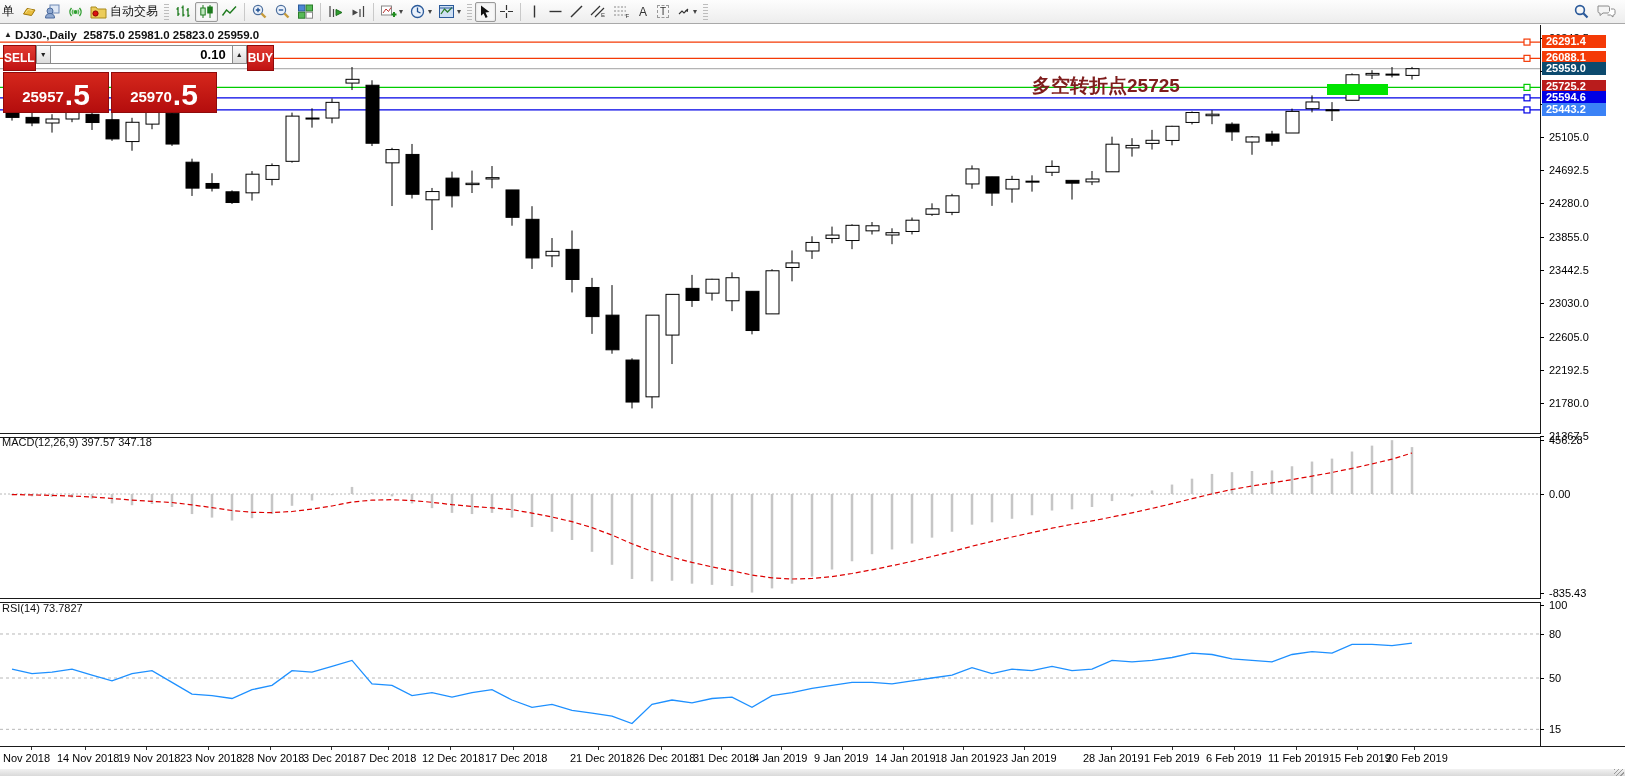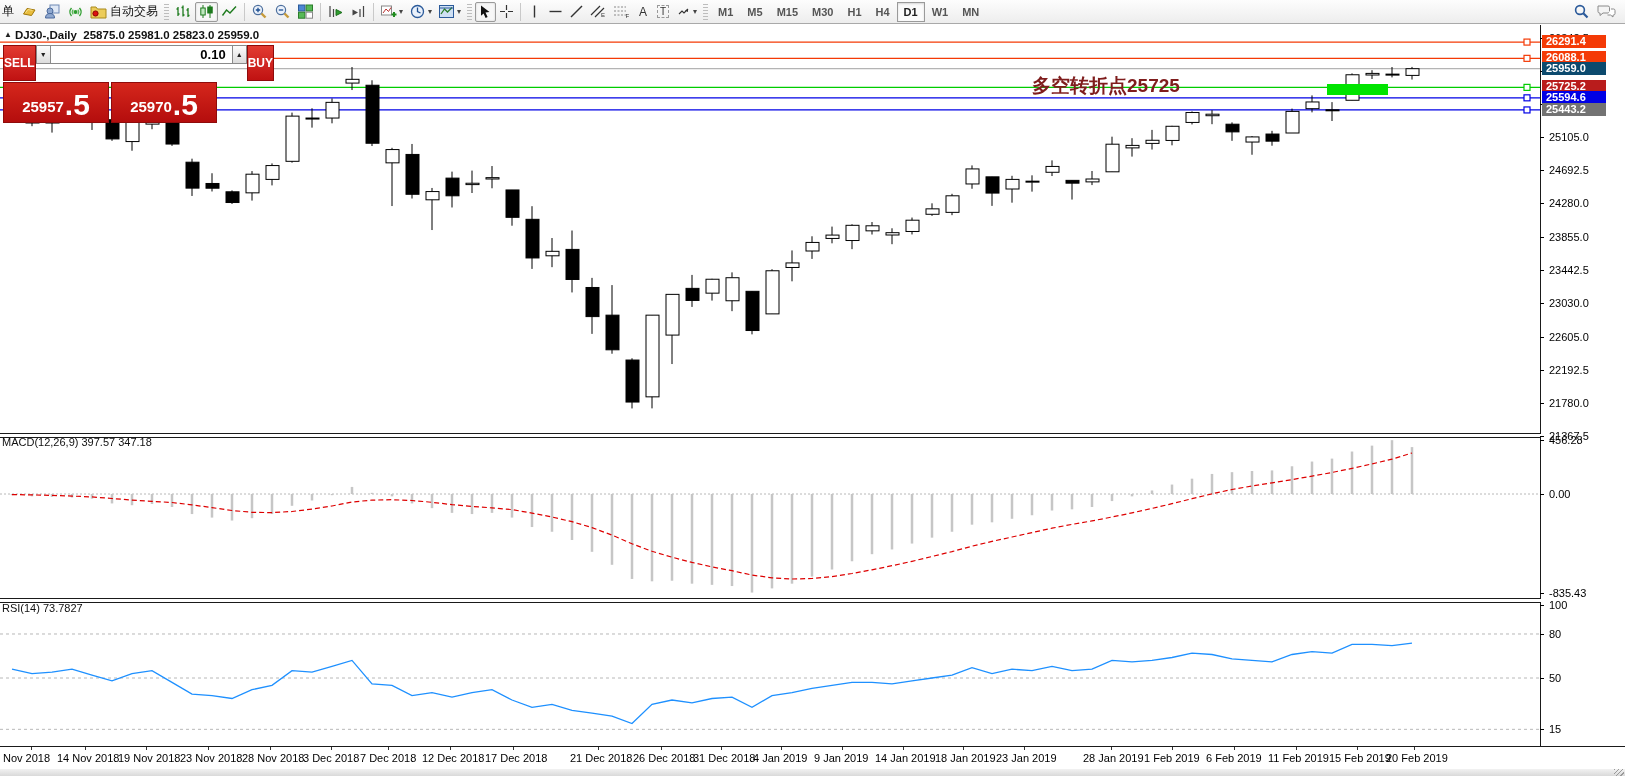--- a/index.html
+++ b/index.html
@@ -37,21 +37,21 @@
   .axis-label{position:absolute;left:1549px;font-size:11px;color:#000;white-space:nowrap;z-index:10;}
   .axis-tick{position:absolute;left:1540px;width:4px;height:1px;background:#000;z-index:10;}
   .price-tag{position:absolute;left:1542px;width:64px;height:13px;line-height:13px;
              font-size:11px;font-weight:700;color:#fff;padding-left:4px;z-index:20;}
   .date-axis{position:absolute;left:0;top:722px;width:1435px;height:23px;background:#fff;z-index:10;}
   .date-label{position:absolute;top:5px;font-size:11px;color:#000;white-space:nowrap;}
   .date-tick{position:absolute;top:0;width:1px;height:3px;background:#333;}
   .annotation{position:absolute;z-index:25;font-weight:700;font-size:19px;white-space:nowrap;}
   
   .trade{position:absolute;left:3px;top:20px;width:214px;z-index:40;font-weight:700;}
-  .trade-row1{display:flex;height:36px;}
+  .trade-row1{display:flex;height:26px;}
   .btn-sell,.btn-buy{width:47px;background:linear-gradient(#e23b31,#c01212);color:#fff;
        font-size:12px;display:flex;align-items:center;justify-content:center;border:1px solid #8f0b0b;}
   .vol-wrap{display:flex;flex:1;height:19px;}
   .spin{width:15px;background:linear-gradient(#fdfdfd,#dcdcdc);border:1px solid #8a8a8a;
         font-size:7px;color:#222;display:flex;align-items:center;justify-content:center;}
   .vol{flex:1;border:1px solid #8a8a8a;border-left:none;border-right:none;background:#fff;
        font-size:13px;font-weight:700;text-align:right;padding:0 6px 0 0;color:#000;
        font-family:"Liberation Sans",sans-serif;height:19px;}
   .trade-row2{display:flex;margin-top:1px;}
   .price-box{width:106px;height:41px;background:linear-gradient(#d5271c,#b40d0d);color:#fff;
@@ -226,31 +226,20 @@
       <span style="font-size:10px;color:#333;border:1px dashed #999;padding:0 2px">T</span>
     </div>
     <div class="tb-btn">
       <svg width="15" height="15" viewBox="0 0 15 15">
           <path d="M3 10 l3-3 2 2 4-4" fill="none" stroke="#333" stroke-width="1.1"></path>
           <path d="M12 5 l0 3 -3-1.5 Z" fill="#333"></path>
         </svg>
       <span class="tb-caret">▾</span>
     </div>
     <div class="tb-grip"></div>
-    <div id="tf-bar" style="display:flex;align-items:center;">
-        <div class="tf-btn">M1</div>
-        <div class="tf-btn">M5</div>
-        <div class="tf-btn">M15</div>
-        <div class="tf-btn">M30</div>
-        <div class="tf-btn">H1</div>
-        <div class="tf-btn">H4</div>
-        <div class="tf-btn active">D1</div>
-        <div class="tf-btn">W1</div>
-        <div class="tf-btn">MN</div>
-      </div>
     <div class="tb-right">
       <div class="tb-btn">
         <svg width="17" height="17" viewBox="0 0 17 17">
             <circle cx="7" cy="7" r="4.4" fill="none" stroke="#2b5a9a" stroke-width="1.6"></circle>
             <path d="M10.3 10.3 L14.5 14.5" stroke="#2b5a9a" stroke-width="2.2"></path>
           </svg>
       </div>
       <div class="tb-btn">
         <svg width="20" height="17" viewBox="0 0 20 17">
             <path d="M2 3 h10 a1.5 1.5 0 0 1 1.5 1.5 v4 a1.5 1.5 0 0 1 -1.5 1.5 H7 l-3 2.5 v-2.5 H3.5 A1.5 1.5 0 0 1 2 8.5 Z" fill="#f4f4f4" stroke="#8a8a8a"></path>
@@ -579,21 +568,21 @@
         <div class="axis-label" style="top: 603px;">80</div>
         <div class="axis-tick" style="top: 653px;"></div>
         <div class="axis-label" style="top: 647px;">50</div>
         <div class="axis-tick" style="top: 704px;"></div>
         <div class="axis-label" style="top: 698px;">15</div>
         <div class="price-tag" style="top: 10px; background: rgb(244, 58, 6);">26291.4</div>
         <div class="price-tag" style="top: 26px; background: rgb(244, 58, 6);">26088.1</div>
         <div class="price-tag" style="top: 37px; background: #0c4a6e;">25959.0</div>
         <div class="price-tag" style="top: 55px; background: #b91c1c;">25725.2</div>
         <div class="price-tag" style="top: 66px; background: rgb(0, 0, 230);">25594.6</div>
-        <div class="price-tag" style="top: 78px; background: #737373;">25443.2</div>
+        <div class="price-tag" style="top: 78px; background: #3b82f6;">25443.2</div>
       </div>
 
     <div class="date-axis" id="date-axis">
         <div class="date-tick" style="left: 31px;"></div>
         <div class="date-label" style="left: 3px;">Nov 2018</div>
         <div class="date-tick" style="left: 85px;"></div>
         <div class="date-label" style="left: 57px;">14 Nov 2018</div>
         <div class="date-tick" style="left: 146px;"></div>
         <div class="date-label" style="left: 118px;">19 Nov 2018</div>
         <div class="date-tick" style="left: 208px;"></div>

